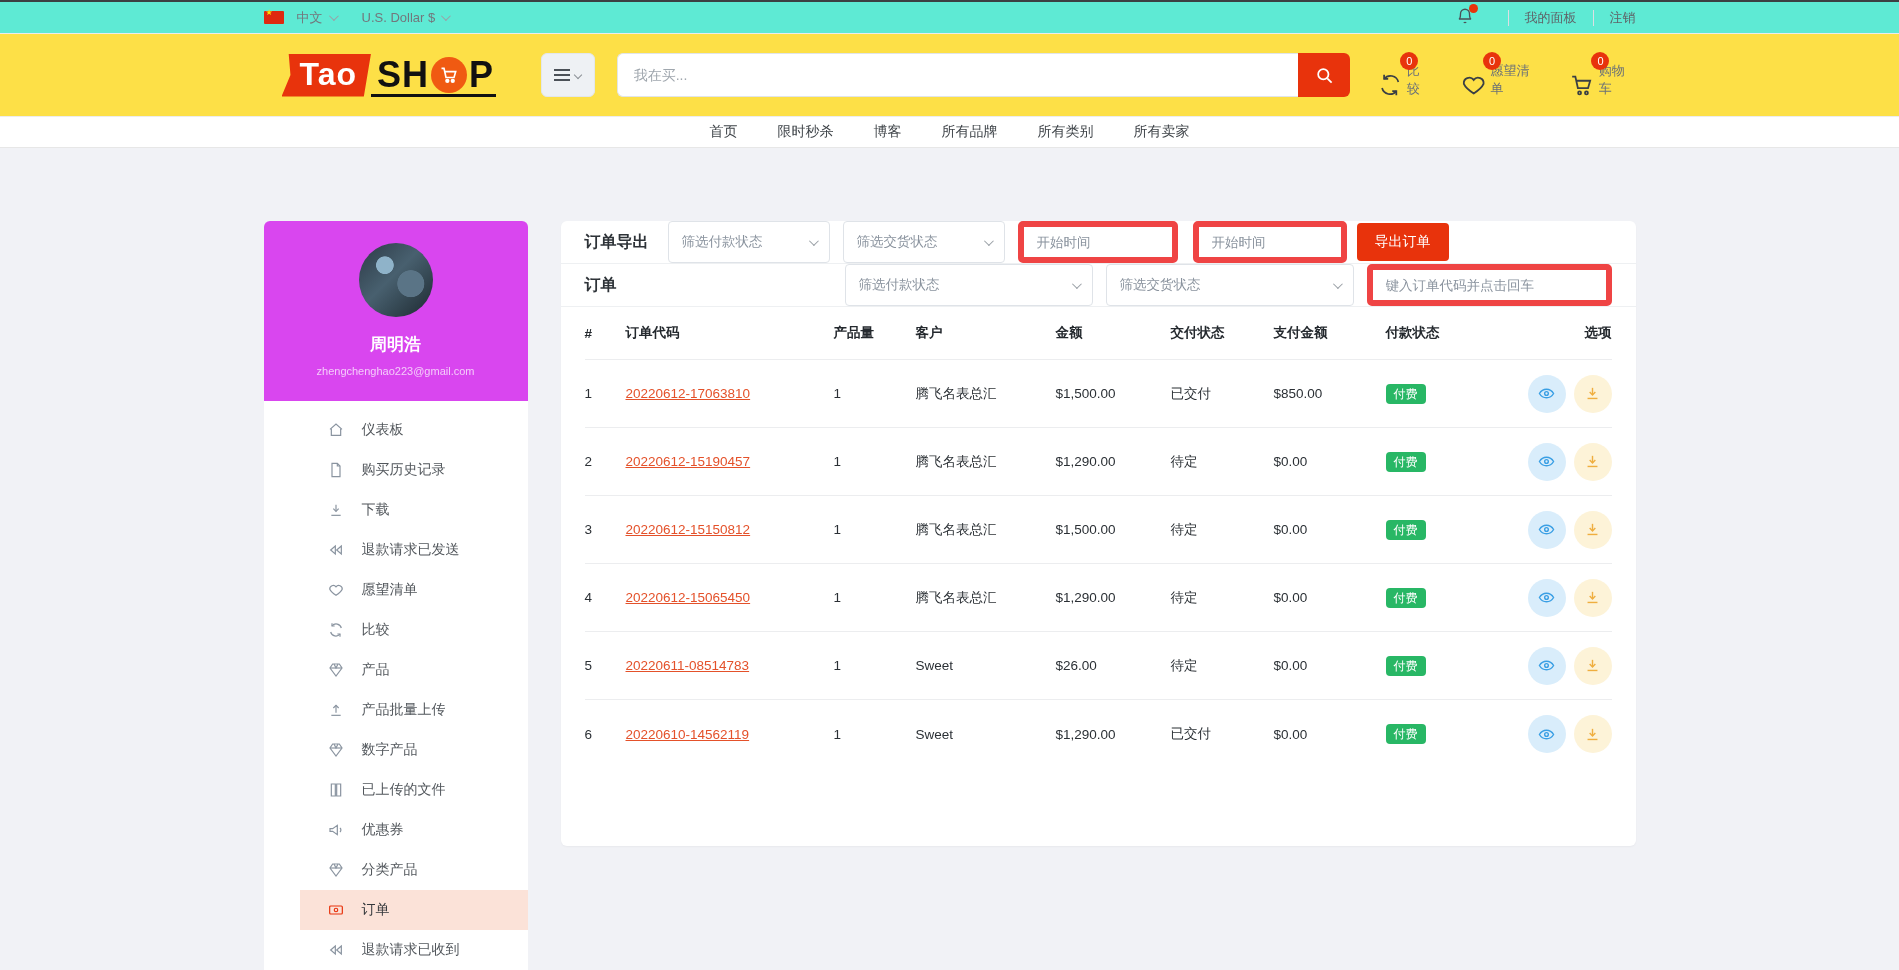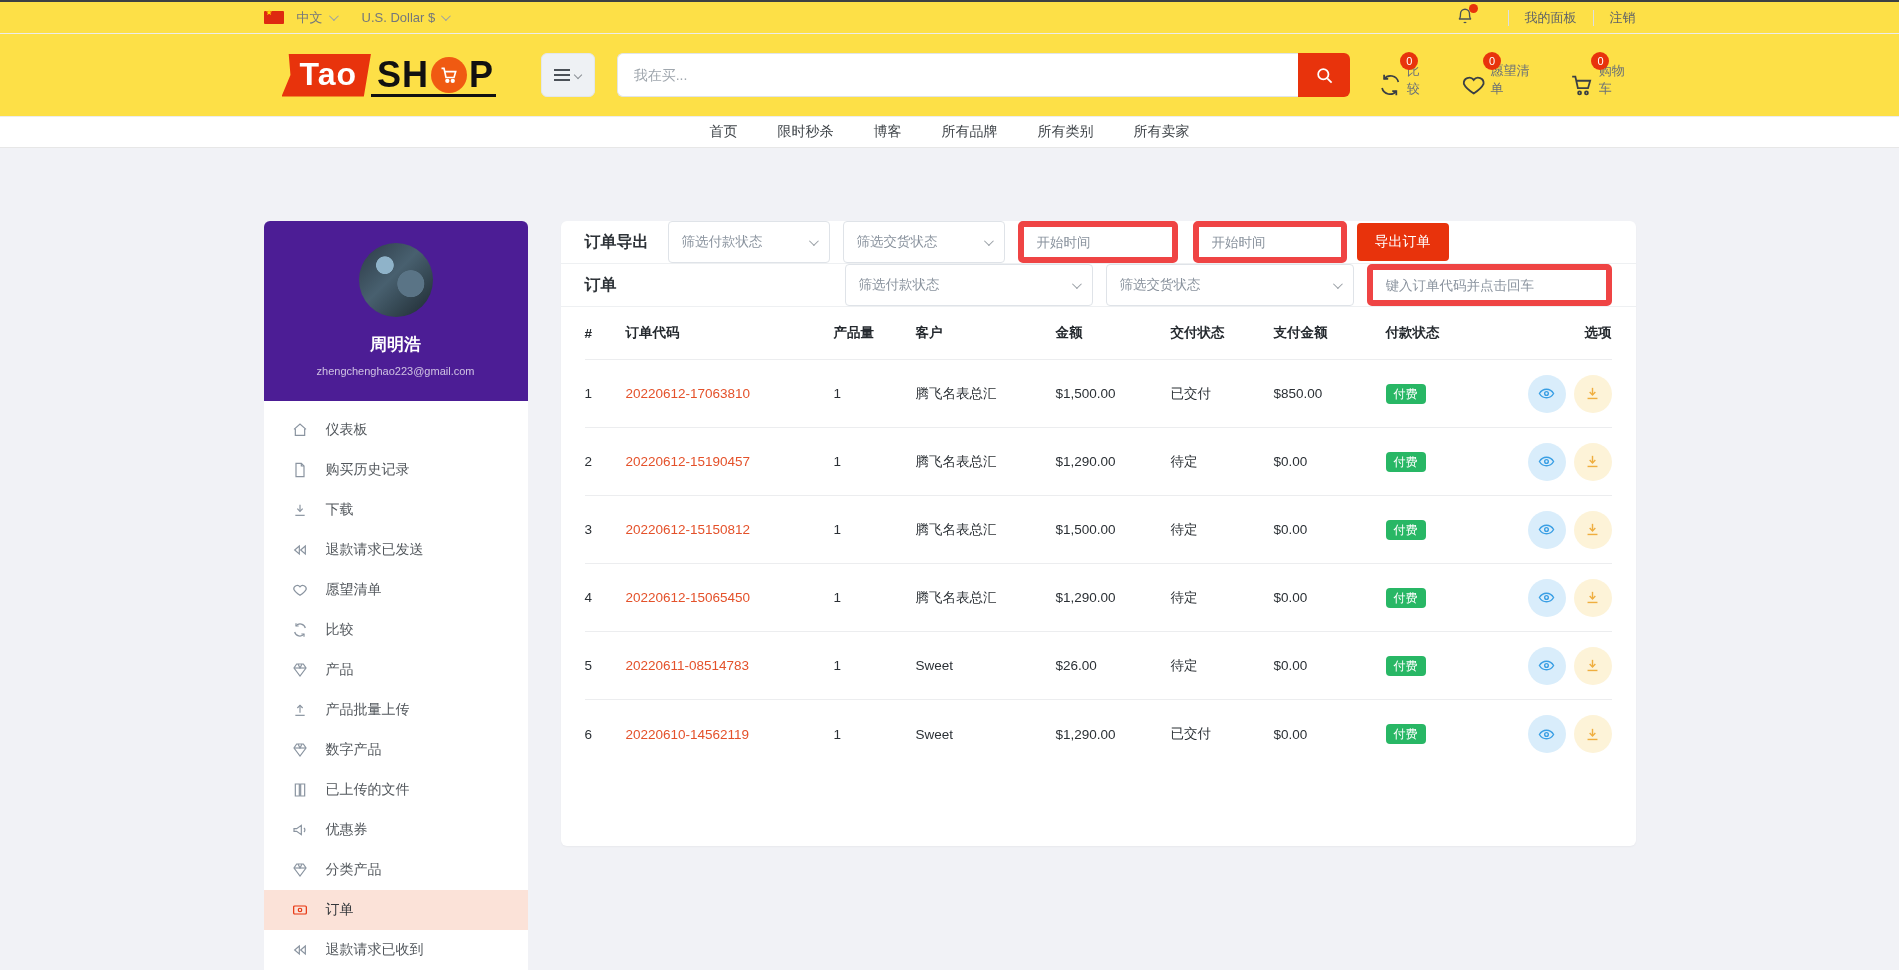--- a/index.html
+++ b/index.html
@@ -2,21 +2,21 @@
 <html><head>
 <meta charset="utf-8">
 <style>
   * { margin:0; padding:0; box-sizing:border-box; }
   html,body { width:1899px; height:970px; overflow:hidden; background:#f1f2f6;
     font-family:"Liberation Sans","DejaVu Sans",sans-serif; color:#333; }
   .topline { height:2px; background:#3c4043; }
   .container { width:1372px; margin:0 auto; }
 
   
-  .topbar { background:#fde047; border-bottom:1px solid #ececec; }
+  .topbar { background:#5eead4; border-bottom:1px solid #ececec; }
   .topbar-inner { display:flex; align-items:center; height:31px; font-size:13px; color:#73777c; }
   .flag { width:20px; height:13px; background:#de2910; border-radius:1px; position:relative; margin-right:7px; display:inline-block; }
   .flag::after{ content:"★"; position:absolute; left:2px; top:-3px; font-size:8px; color:#ffde00; }
   .top-item { display:flex; align-items:center; gap:6px; margin-right:26px; cursor:pointer; }
   .chev { width:7px; height:7px; border-right:1.5px solid #9aa0a6; border-bottom:1.5px solid #9aa0a6; transform:rotate(45deg) translateY(-2px); display:inline-block; }
   .top-right { margin-left:auto; display:flex; align-items:center; gap:0; }
   .bell-wrap { position:relative; margin-right:18px; cursor:pointer; }
   .bell-dot { position:absolute; top:-3px; right:-4px; width:9px; height:9px; border-radius:50%; background:#e8330c; }
   .vdiv { width:1px; height:16px; background:#dcdfe3; margin:0 16px; }
   .top-link { cursor:pointer; color:#5f6368; }
@@ -44,29 +44,29 @@
   .hdr-ic { color:#3a3f44; }
 
   
   .nav { background:#fff; border-top:1px solid #ededed; border-bottom:1px solid #e7e7e7; }
   .nav-inner { display:flex; justify-content:center; gap:40px; height:30px; align-items:center; }
   .nav-item { font-size:14px; color:#3f4449; cursor:pointer; }
 
   
   .content { display:flex; padding-top:73px; align-items:flex-start; }
   .sidebar { width:264px; margin-right:33px; flex:none; }
-  .profile { background:#4c1d95; border-radius:6px 6px 0 0; text-align:center; padding:22px 10px 24px; }
+  .profile { background:#d946ef; border-radius:6px 6px 0 0; text-align:center; padding:22px 10px 24px; }
   .avatar { width:74px; height:74px; border-radius:50%; margin:0 auto 16px;
     background:radial-gradient(circle at 35% 30%, #8fb3c9 0 12%, transparent 13%),
                radial-gradient(circle at 70% 55%, #5a7486 0 20%, transparent 21%),
                linear-gradient(135deg,#2c3a46 0%, #48606f 45%, #1d2930 100%); }
   .profile-name { color:#fff; font-size:17px; font-weight:bold; margin-bottom:9px; }
   .profile-email { color:rgba(255,255,255,.72); font-size:11px; }
   .side-menu { background:#fff; padding:9px 0 30px; min-height:585px; }
-  .side-item { display:flex; align-items:center; height:40px; padding:0 4px 0 28px; font-size:14px; color:#52575c; cursor:pointer; }
+  .side-item { display:flex; align-items:center; height:40px; padding:0 4px 0 28px; font-size:14px; color:#52575c; cursor:pointer;margin-left:36px; }
   .side-item svg { margin-right:18px; color:#8a94a0; flex:none; }
   .side-item.active { background:#fbe2d8; color:#33373b; }
   .side-item.active svg { color:#e8330c; }
 
   
   .main { flex:1; background:#fff; border-radius:6px; box-shadow:0 1px 2px rgba(0,0,0,.04); padding-bottom:78px; }
   .sect { display:flex; align-items:center; padding:0 24px; border-bottom:1px solid #eef0f2; gap:13px; }
   .sect-title { font-size:16px; font-weight:bold; color:#2e3338; margin-right:6px; }
   .fbox { height:42px; border:1px solid #dfe3e8; border-radius:4px; display:flex; align-items:center; justify-content:space-between; padding:0 13px; font-size:13.5px; color:#8a939e; cursor:pointer; background:#fff; }
   .finput { height:42px; border:6px solid #ef4444; border-radius:5px; padding:0 13px; font-size:13.5px; color:#333; outline:none; font-family:inherit; }
@@ -81,21 +81,21 @@
   .trow.body { height:68px; font-size:13.5px; color:#2b3035; }
   .c-idx { width:41px; flex:none; }
   .c-code { width:208px; flex:none; }
   .c-qty { width:82px; flex:none; }
   .c-cust { width:140px; flex:none; }
   .c-amt { width:115px; flex:none; }
   .c-del { width:103px; flex:none; }
   .c-paid { width:112px; flex:none; }
   .c-stat { width:130px; flex:none; }
   .c-opt { flex:1; display:flex; justify-content:flex-end; gap:8px; align-items:center; }
-  .order-link { color:#e4512a; cursor:pointer; }
+  .order-link { color:#e4512a; cursor:pointer;text-decoration:underline; }
   .badge-paid { display:inline-block; background:#28b765; color:#fff; font-size:12px; border-radius:4px; padding:4px 8px; line-height:1; }
   .act-btn { width:38px; height:38px; border-radius:50%; border:none; display:flex; align-items:center; justify-content:center; cursor:pointer; }
   .act-eye { background:#d9edfb; color:#3a9fe4; }
   .act-dl { background:#fdf3d8; color:#efae3f; }
 </style>
 </head>
 <body>
 
 <div class="topline"></div>
 

